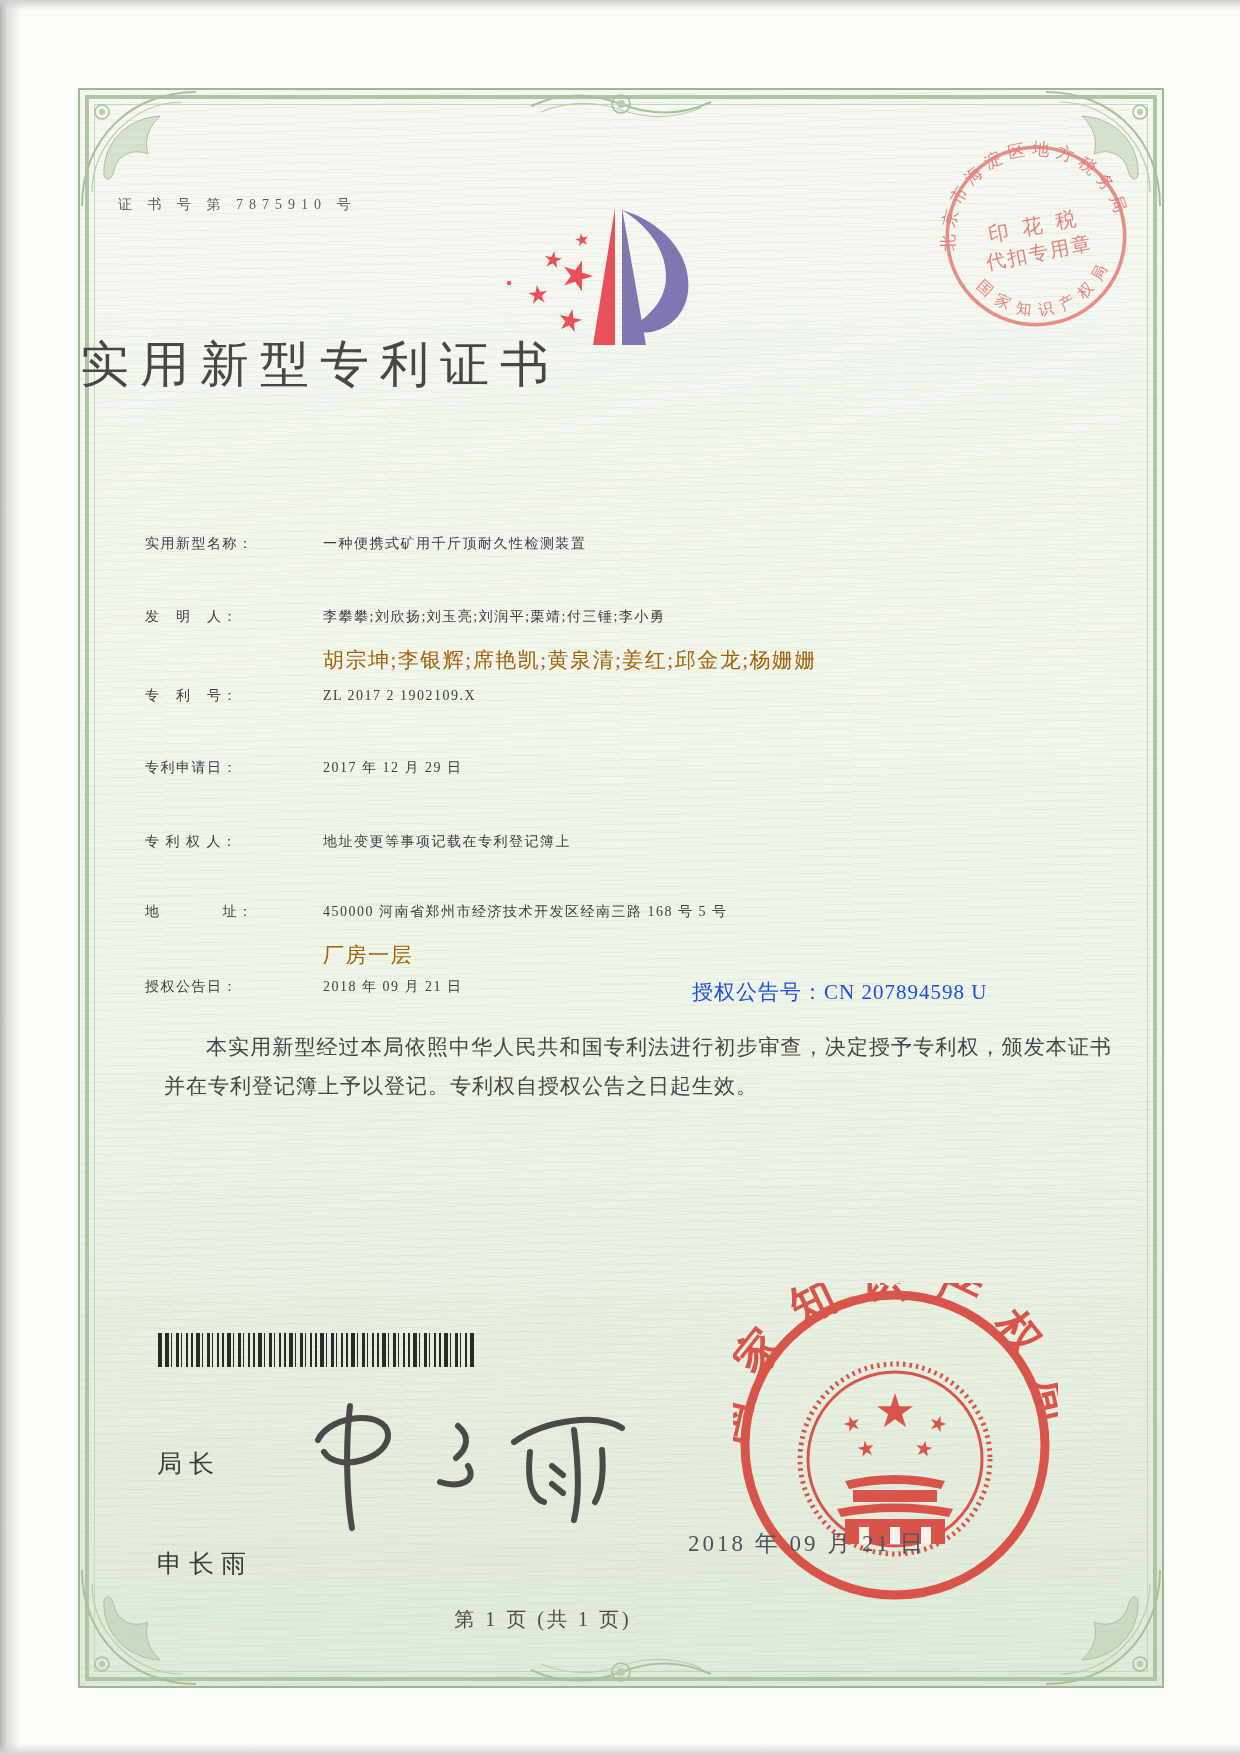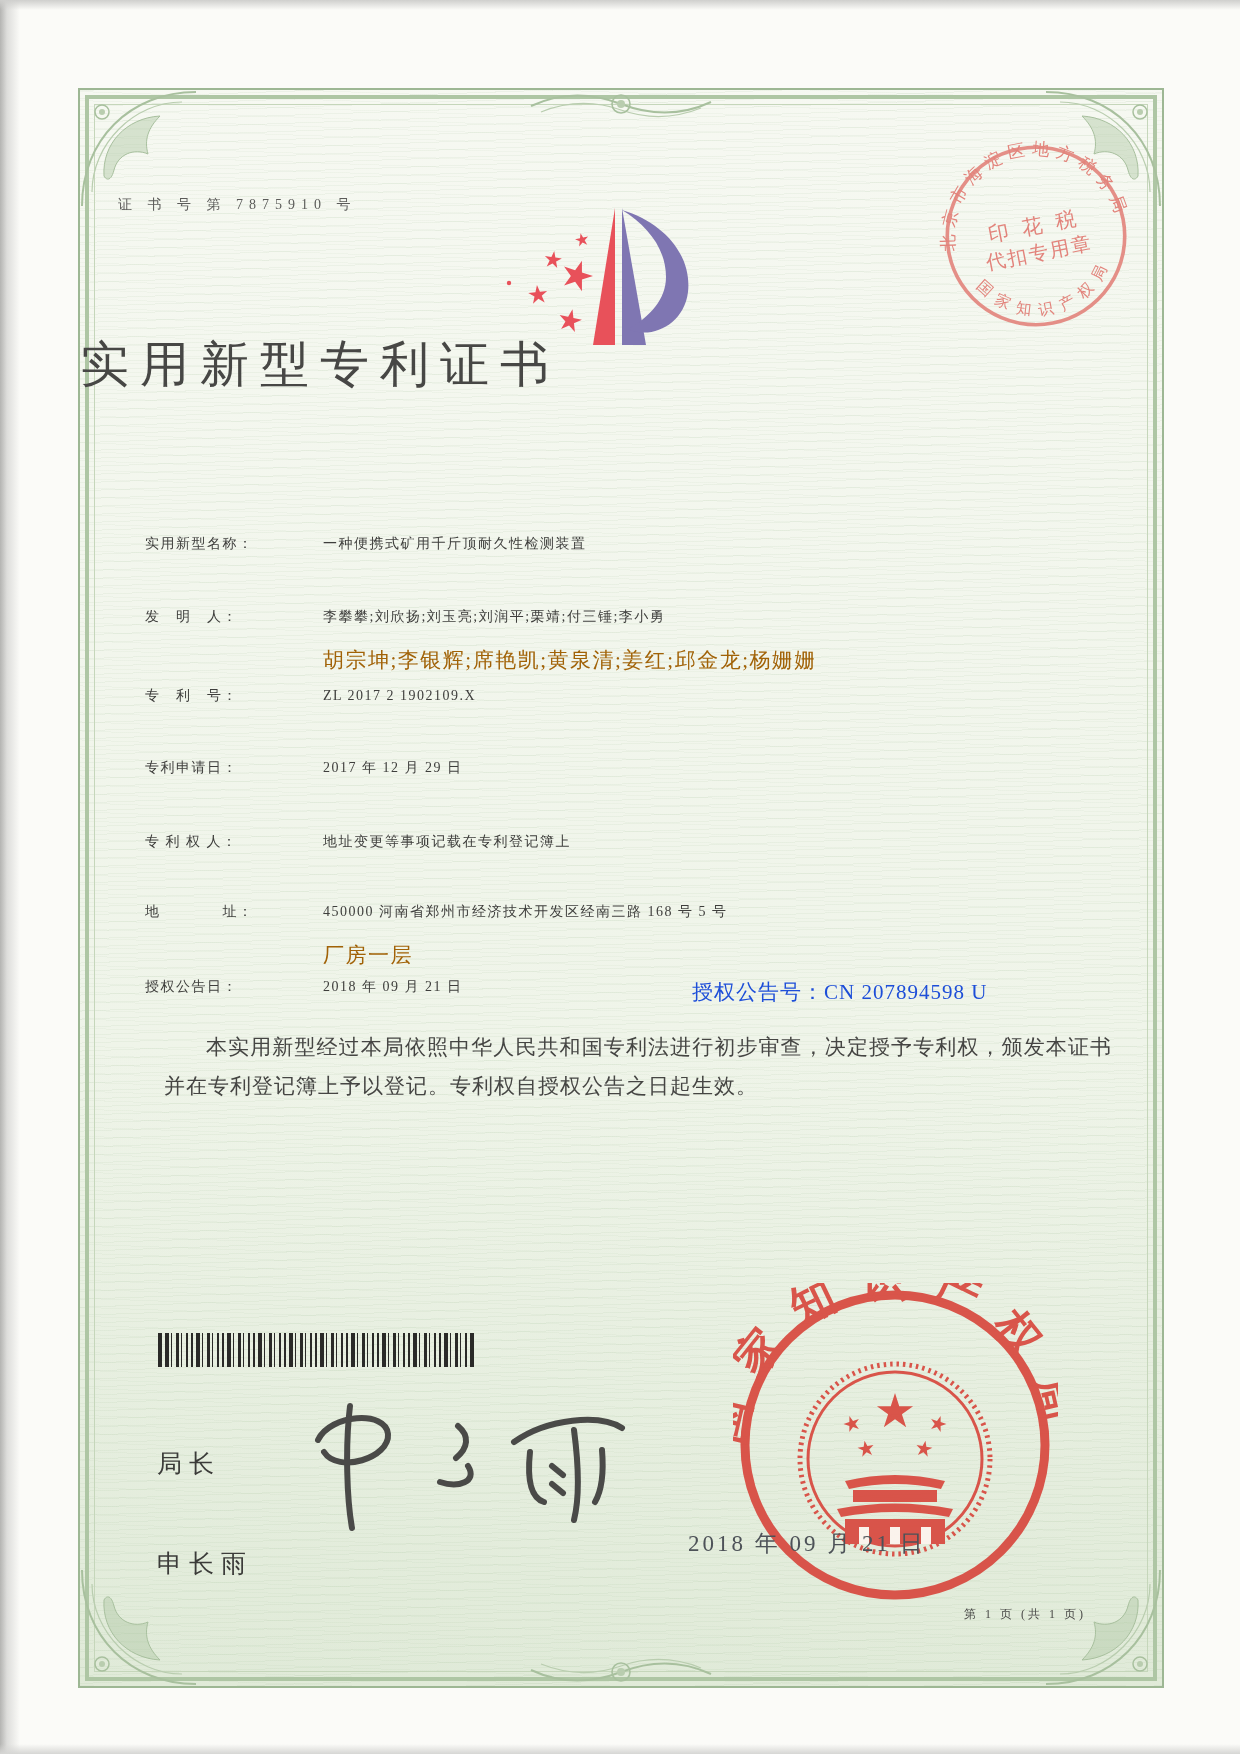--- a/index.html
+++ b/index.html
@@ -55,22 +55,22 @@
       #2a2a28 5px 9px,rgba(0,0,0,0) 9px 11px,
       #2a2a28 11px 12px,rgba(0,0,0,0) 12px 16px,
       #2a2a28 16px 19px,rgba(0,0,0,0) 19px 21px,
       #2a2a28 21px 22px,rgba(0,0,0,0) 22px 26px,
       #2a2a28 26px 28px,rgba(0,0,0,0) 28px 31px);}
   .director{left:157px;top:1447px;font-size:25px;letter-spacing:7px;color:#3b3b39;}
   .director-name{left:157px;top:1502px;font-size:25px;letter-spacing:7px;color:#3b3b39;margin-top:45px;}
   .sig{left:290px;top:1388px;width:340px;height:165px;}
   .seal-box{left:733px;top:1283px;width:325px;height:325px;}
   .seal-date{left:688px;top:1528px;font-size:23px;letter-spacing:3px;color:#4d5258;z-index:6;}
-  .footer{left:0;top:1606px;width:1086px;text-align:right;
-    font-size:12px;letter-spacing:3px;color:#4a4a48;}
+  .footer{left:0;top:1606px;width:1086px;text-align:center;
+    font-size:20px;letter-spacing:3px;color:#4a4a48;}
   .stamp-box{left:938px;top:138px;width:196px;height:196px;transform:rotate(-11deg);}
   .logo-box{left:500px;top:198px;width:200px;height:152px;}
 </style>
 </head>
 <body>
 
 <div class="abs scan-left"></div>
 <div class="abs scan-top"></div>
 <div class="abs scan-bottom"></div>
 

